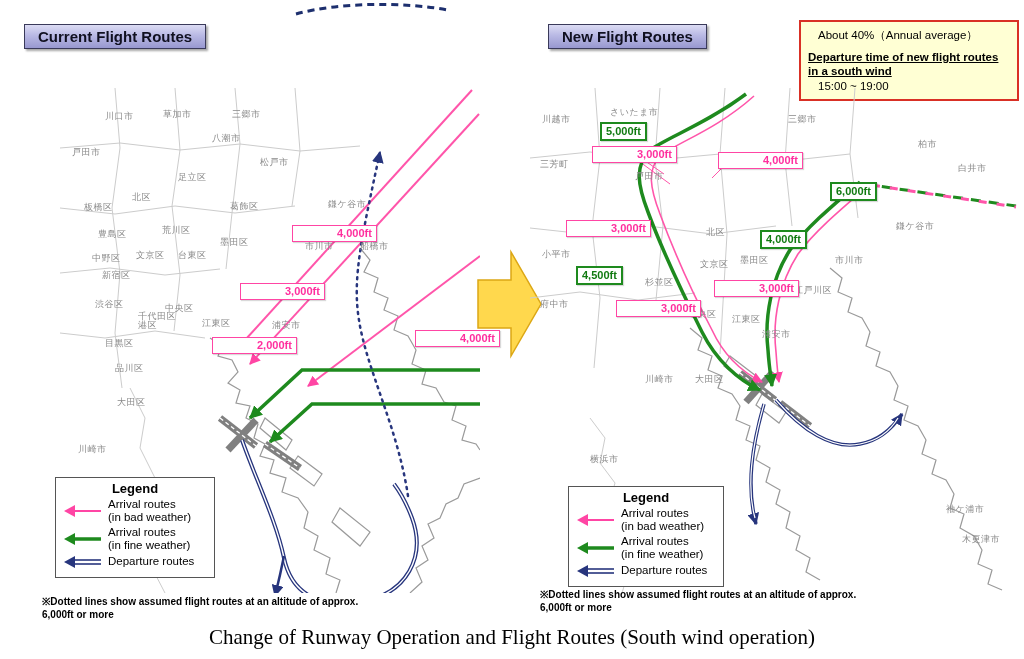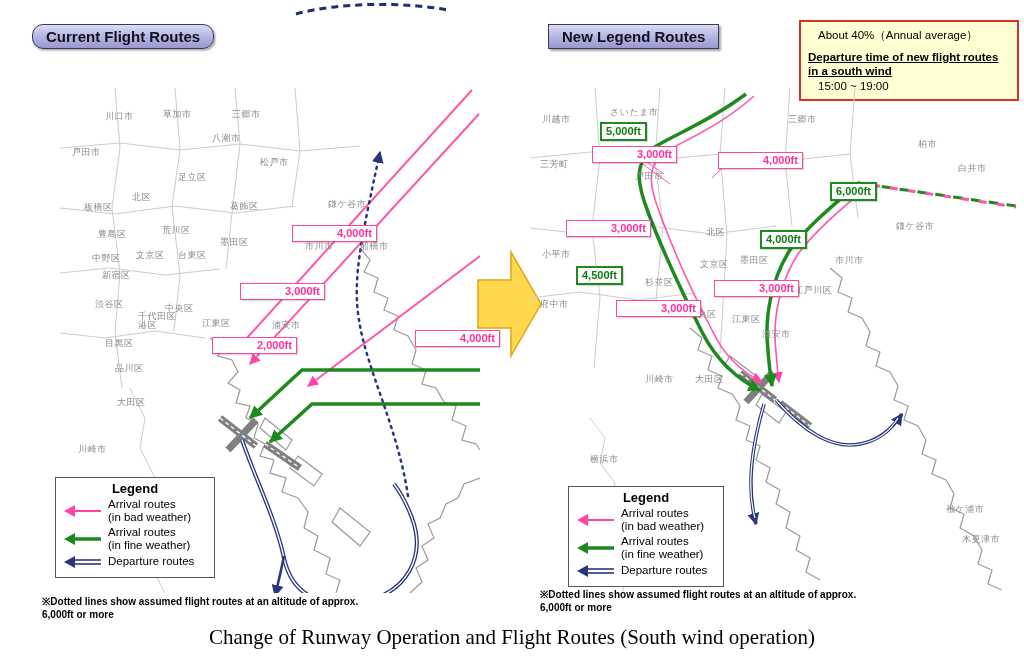--- a/index.html
+++ b/index.html
@@ -2,21 +2,21 @@
 <html><head>
 <meta charset="utf-8">
 <style>
   html,body { margin:0; padding:0; background:#ffffff; font-family:"Liberation Sans",sans-serif; }
   .canvas { position:relative; width:1024px; height:659px; background:#fff; overflow:hidden; }
 
   .top-deco { position:absolute; left:0; top:0; }
 
   .panel-header { position:absolute; top:24px; border:1px solid #3a3a5a; background:linear-gradient(180deg,#dcdcf4 0%,#b9b9e4 45%,#9898d0 100%);
     font-weight:bold; font-size:15px; color:#101020; padding:3px 13px; box-shadow:1.5px 1.5px 2px rgba(0,0,0,.35); white-space:nowrap; }
-  .panel-header.ph-left { left:32px;border-radius:11px; }
+  .panel-header.ph-left { left:24px; }
   .panel-header.ph-right { left:548px; }
 
   .info-box { position:absolute; left:799px; top:20px; width:202px; border:2px solid #d93025; background:#ffffd4;
     padding:5px 7px; font-size:11.5px; line-height:1.28; color:#000; }
   .ib-h { font-weight:bold; text-decoration:underline; }
   .ib-v { margin:1px 0 7px 10px; }
   .ib-v2 { margin-left:10px; }
   .ib-v3 { margin-left:10px; }
 
   .map { position:absolute; }
@@ -49,21 +49,21 @@
 </head>
 <body>
 
 <div class="canvas">
 
   <svg class="top-deco" width="1024" height="20">
     <path d="M296,14 C340,2 404,2 448,10" stroke="#1d2f6e" stroke-width="3" stroke-dasharray="7,5" fill="none"></path>
   </svg>
 
   <div class="panel-header ph-left">Current Flight Routes</div>
-  <div class="panel-header ph-right">New Legend Routes</div>
+  <div class="panel-header ph-right">New Flight Routes</div>
 
   <div class="info-box">
     <div class="ib-v">About 40%（Annual average）</div>
     <div class="ib-h">Departure time of new flight routes in a south wind</div>
     <div class="ib-v2">15:00 ~ 19:00</div>
   </div>
 
   <div class="map map-left">
     <svg width="420" height="505" viewBox="0 0 420 505">
       <defs>

